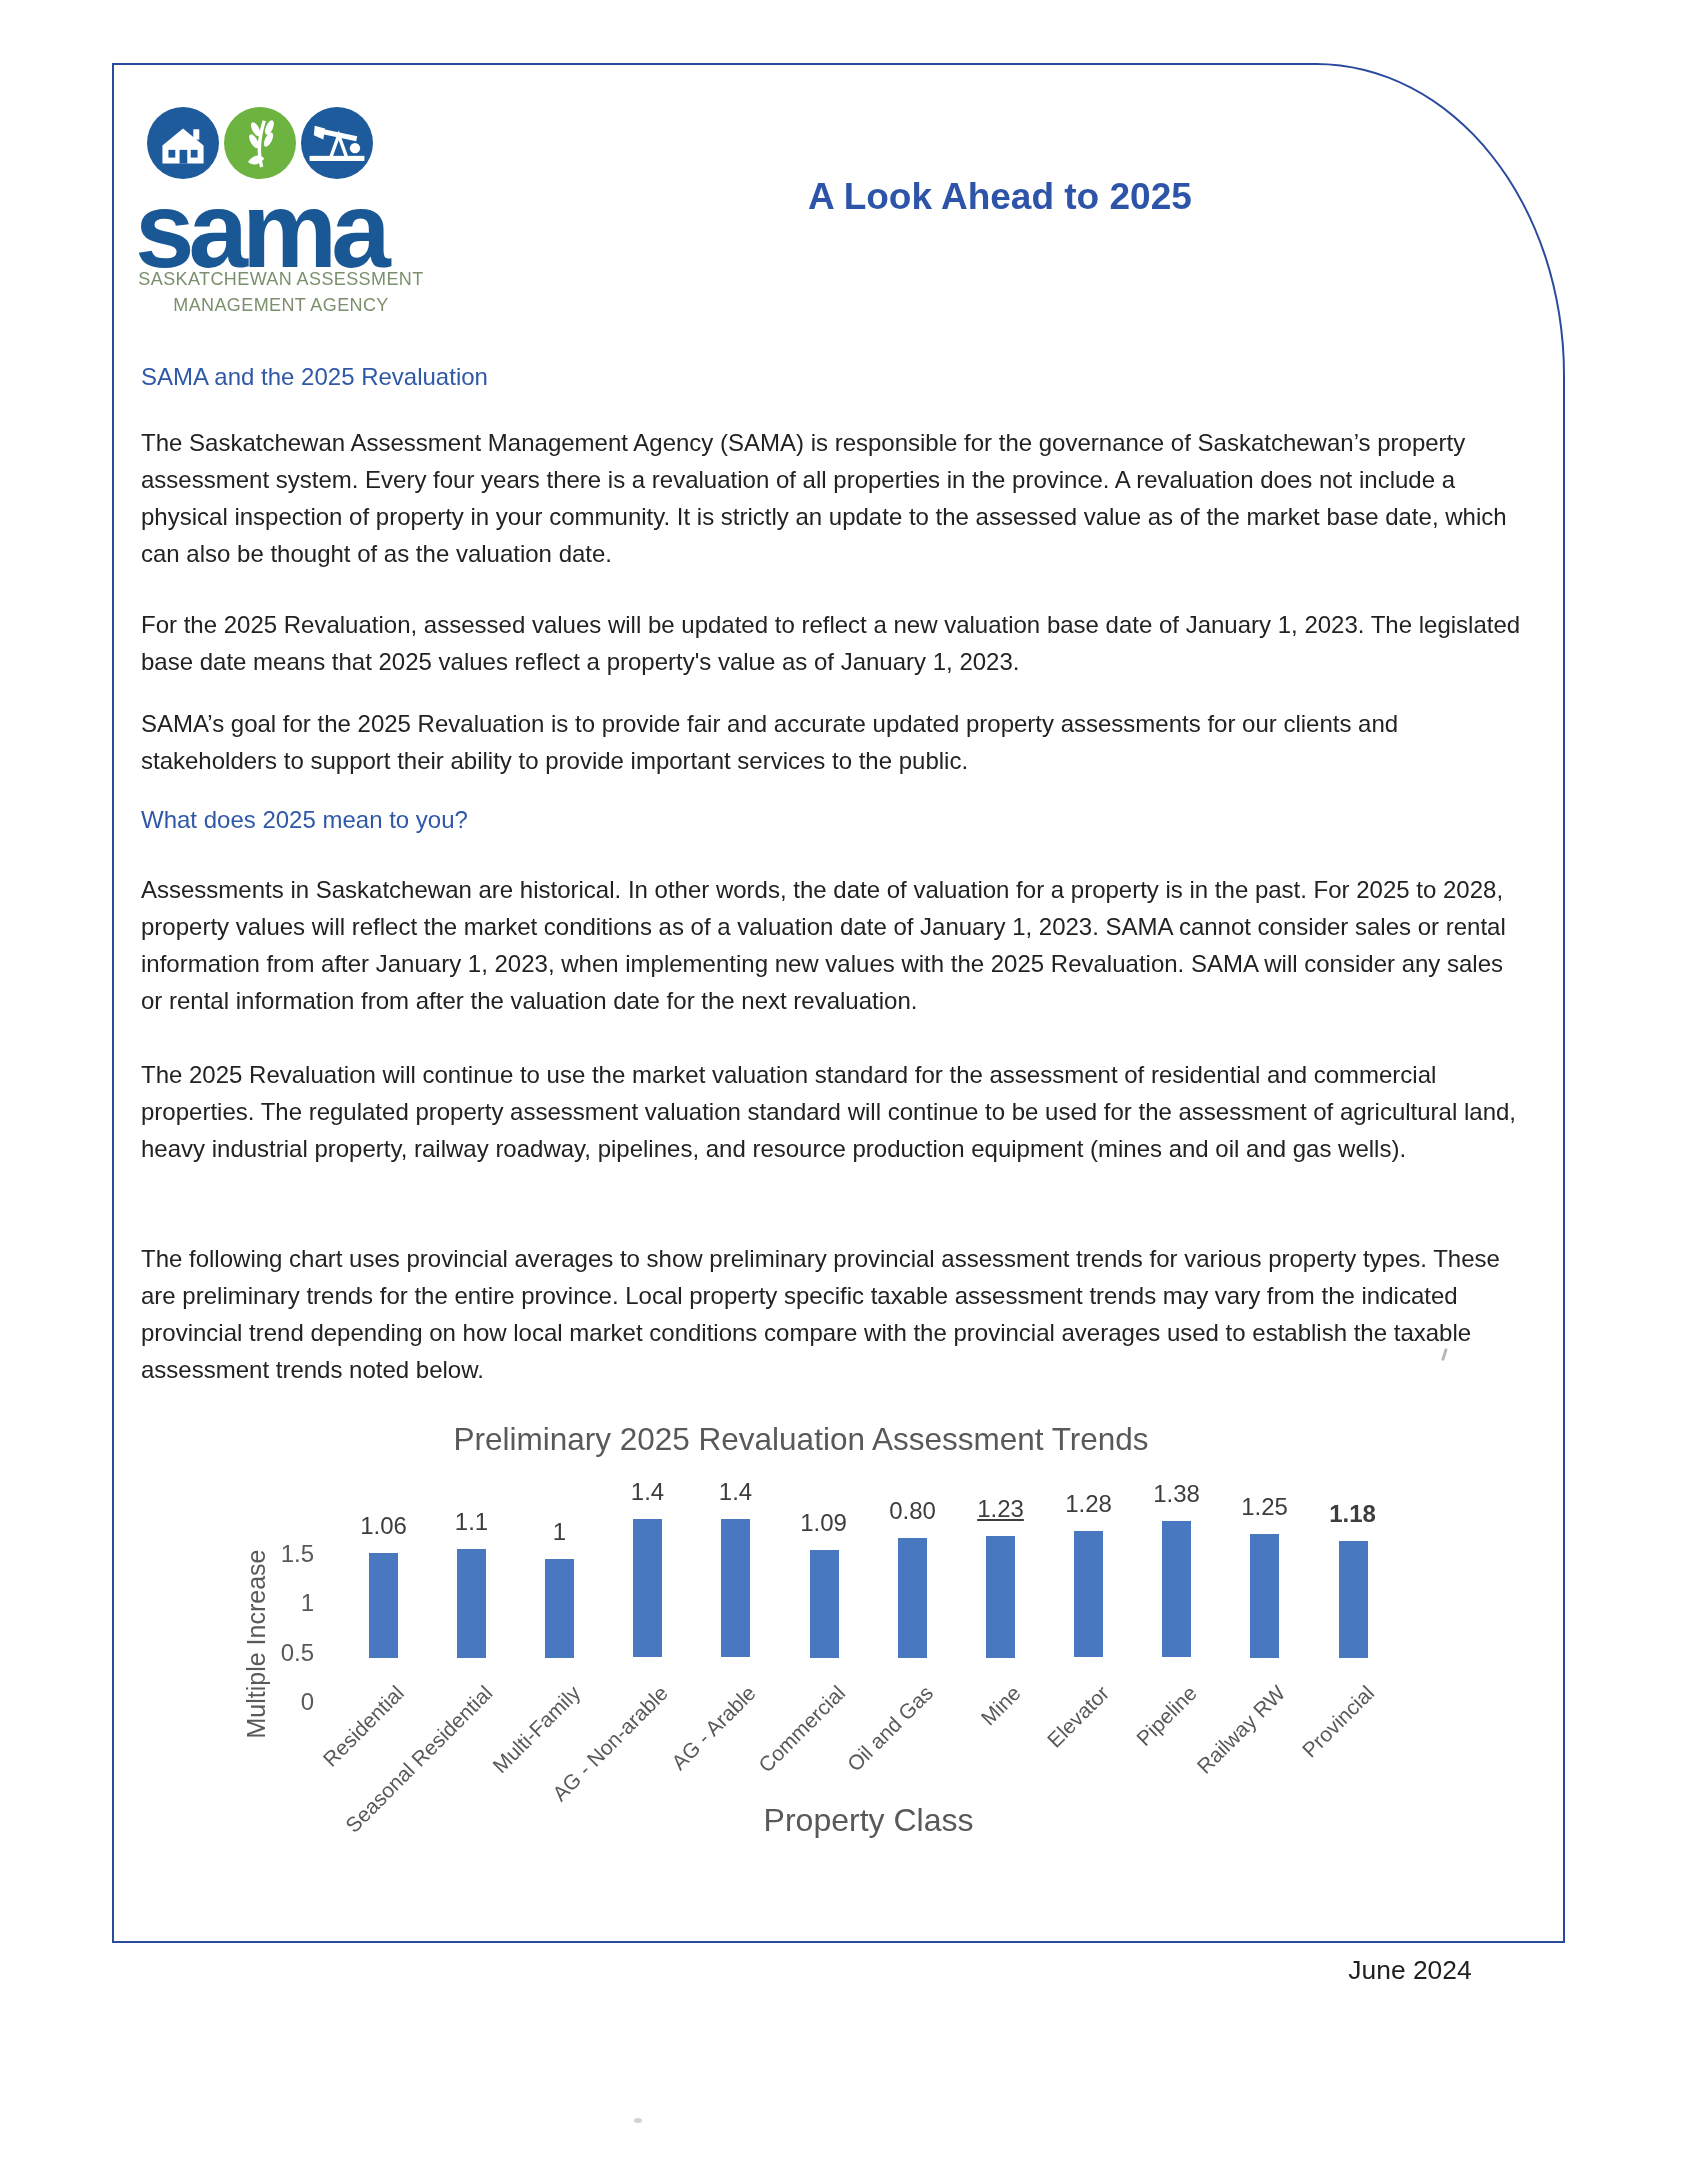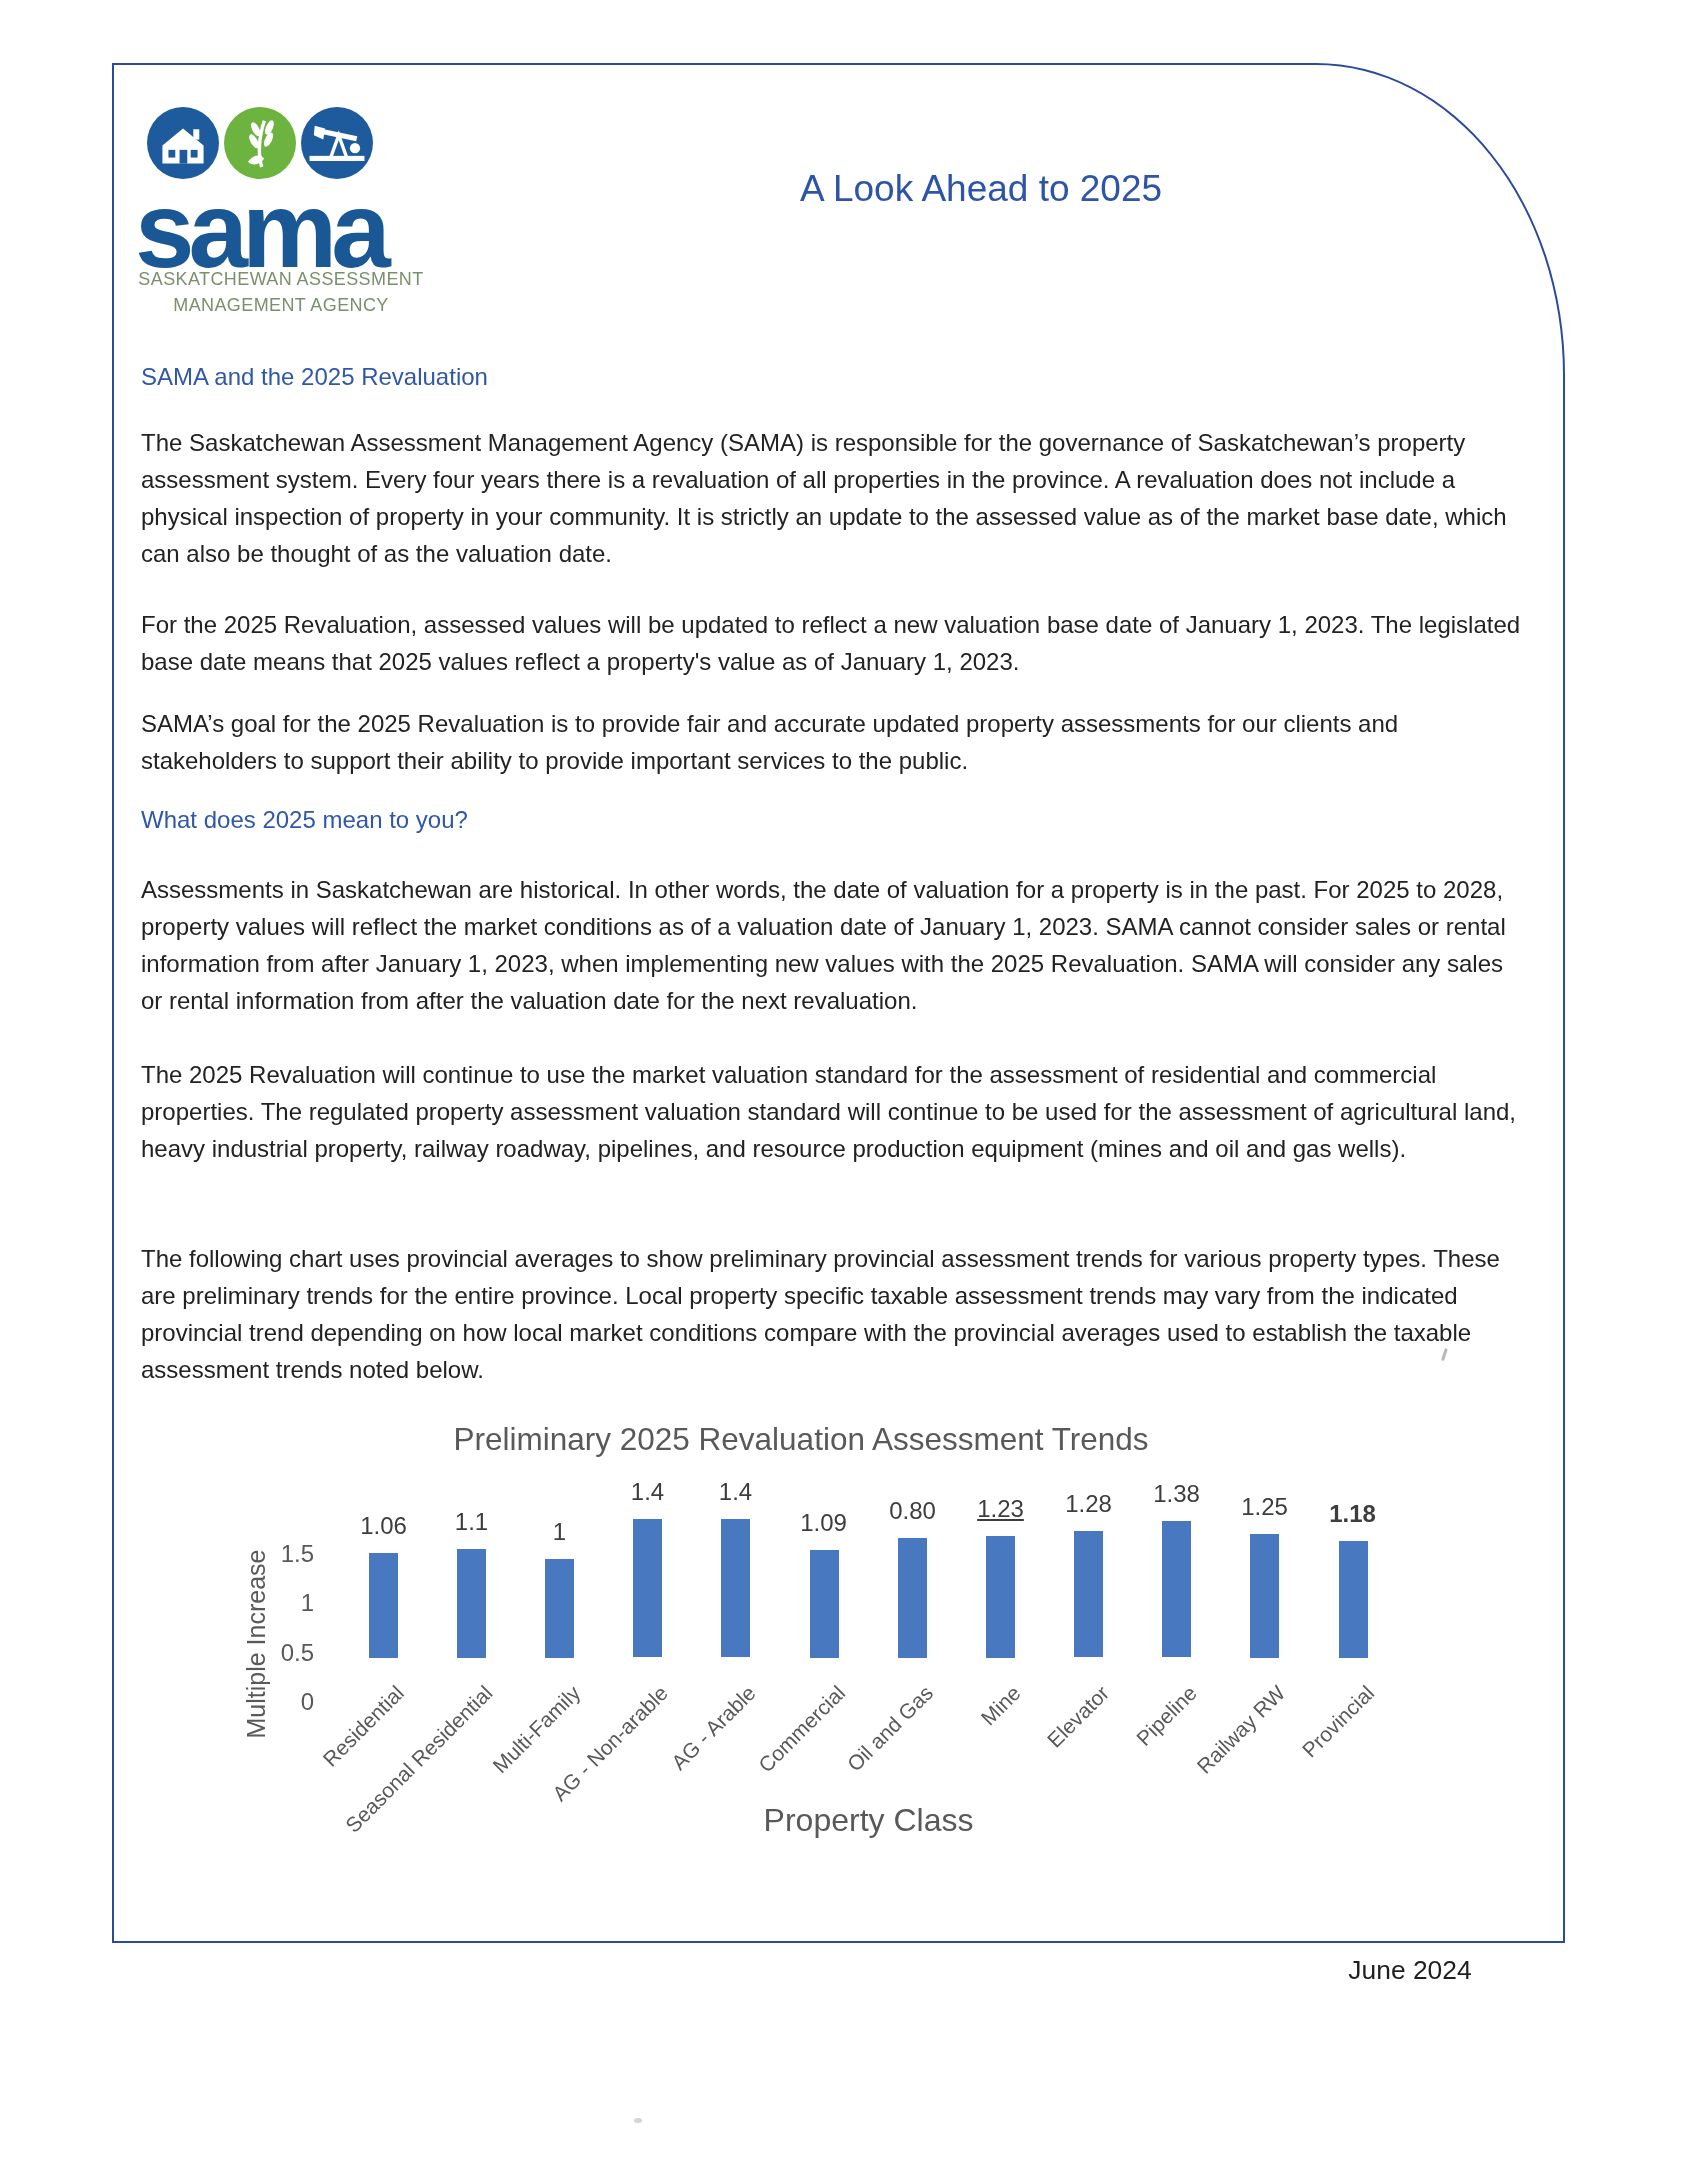--- a/index.html
+++ b/index.html
@@ -23,21 +23,21 @@
     position:absolute;left:135px;top:177px;font-size:107px;line-height:1;
     font-weight:700;letter-spacing:-6px;color:var(--c-logo_wordmark,#1a5795);
   }
   .tagline{
     position:absolute;left:136px;top:267px;width:290px;text-align:center;
     font-size:18px;line-height:25.6px;letter-spacing:0.4px;
     color:var(--c-logo_tagline,#7b8f6d);
   }
   
   .doc-title{
-    position:absolute;left:796px;top:164px;margin:4px;font-weight:400;
+    position:absolute;left:796px;top:164px;margin:12px;font-weight:700;
     font-size:37px;color:var(--c-title_blue,#2d54a8);white-space:nowrap;
   }
   
   .heading{
     position:absolute;left:141px;margin:0;font-weight:400;
     font-size:24px;color:var(--c-heading_blue,#3058a8);white-space:nowrap;
   }
   .para{
     position:absolute;left:141px;width:1390px;margin:0;
     font-size:24px;line-height:37px;color:var(--c-body_text,#222);

